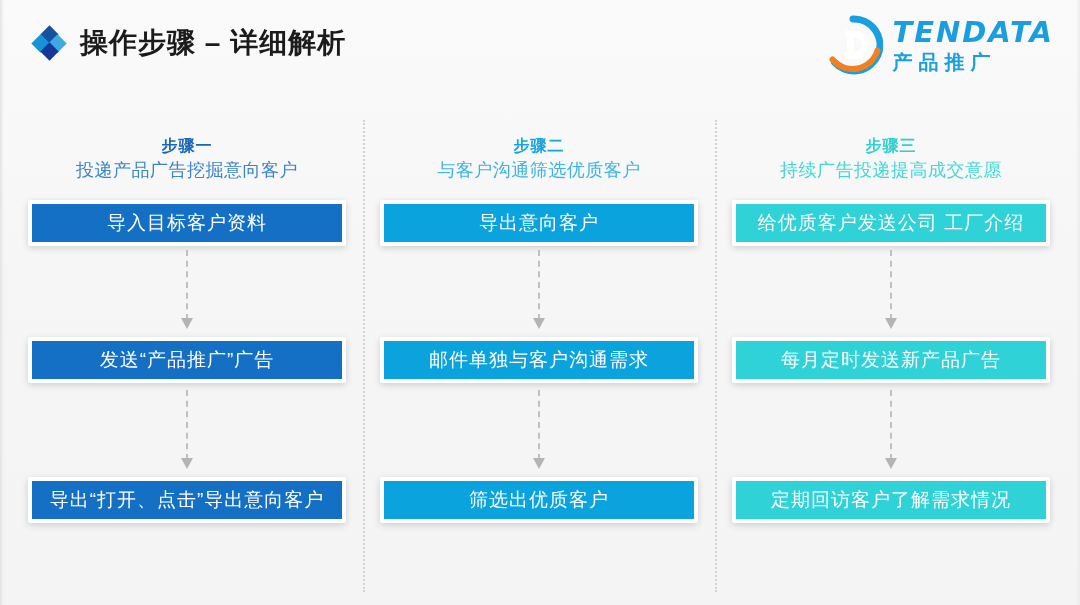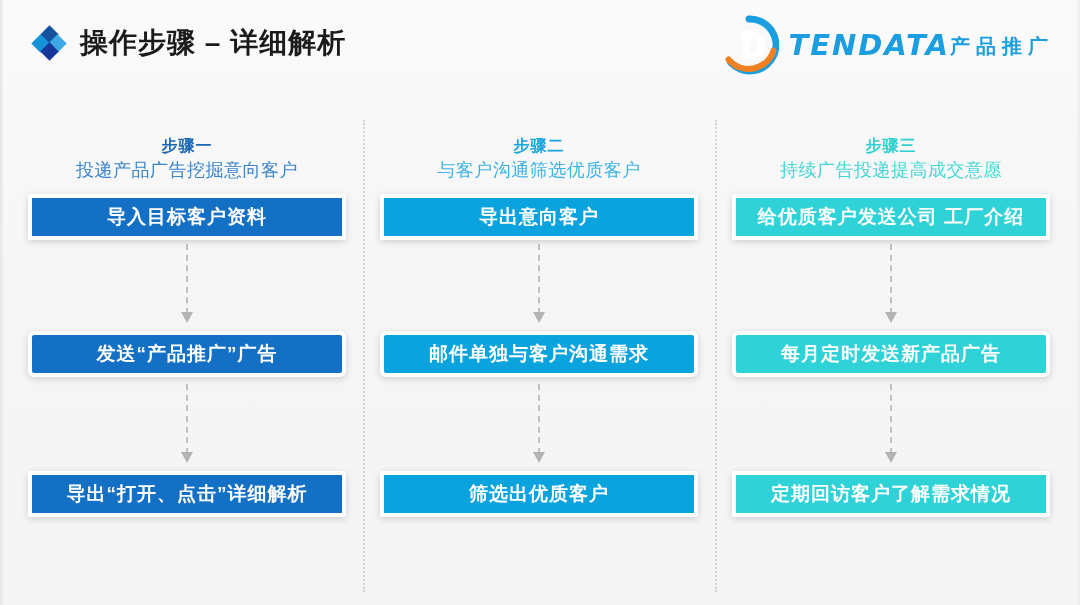--- a/index.html
+++ b/index.html
@@ -96,20 +96,21 @@
     height: 62px;
   }
   .logo-mark {
     position: relative;
     width: 60px;
     height: 60px;
     flex: none;
   }
   .logo-text {
     display: flex;
+    flex-direction: column;
     justify-content: center;
     line-height: 1;
   }
   .logo-en {
     font-family: "DejaVu Sans", sans-serif;
     font-size: 29px;
     font-weight: bold;
     font-style: italic;
     color: #1a9ee0;
     letter-spacing: 2px;
@@ -173,44 +174,43 @@
   .col-1 .col-step { color: #1767b5; }
   .col-1 .col-sub  { color: #3b85c9; }
   .col-2 .col-step { color: #18a4dd; }
   .col-2 .col-sub  { color: #3cb3e4; }
   .col-3 .col-step { color: #2ed0d0; }
   .col-3 .col-sub  { color: #45d6d6; }
 
   
   .steps {
     position: relative;
-    margin-top: 12px;
+    margin-top: 18px;
     height: 370px;
-    font-weight: bold;
   }
 
   .step-box {
     position: absolute;
     left: 17px;
     width: 318px;
     height: 46px;
     box-sizing: border-box;
     border: 4px solid #ffffff;
     border-radius: 2px;
     display: flex;
     align-items: center;
     justify-content: center;
     color: #ffffff;
     font-size: 19px;
     letter-spacing: 1px;
     white-space: nowrap;
     box-shadow: 0 2px 7px rgba(0,0,0,0.16);
   }
   .step-box.b1 { top: 0px; }
-  .step-box.b2 { top: 137px; border-radius: 6px; }
+  .step-box.b2 { top: 137px; }
   .step-box.b3 { top: 277px; }
 
   .col-1 .step-box { background: #1470c4; }
   .col-2 .step-box { background: #0aa3dd; }
   .col-3 .step-box { background: #2ed2d7; }
 
   
   .connector {
     position: absolute;
     left: 175px;
@@ -286,21 +286,21 @@
         <div class="step-box b1">导入目标客户资料</div>
         <div class="connector c1">
           <span class="line"></span>
             <span class="arrow"></span>
         </div>
         <div class="step-box b2">发送“产品推广”广告</div>
         <div class="connector c2">
           <span class="line"></span>
             <span class="arrow"></span>
         </div>
-        <div class="step-box b3">导出“打开、点击”详细解析</div>
+        <div class="step-box b3">导出“打开、点击”导出意向客户</div>
       </div>
     </div>
 
     <div class="col col-3">
       <div class="col-head">
         <div class="col-step">步骤三</div>
         <div class="col-sub">持续广告投递提高成交意愿</div>
       </div>
       <div class="steps">
         <div class="step-box b1">给优质客户发送公司 工厂介绍</div>

